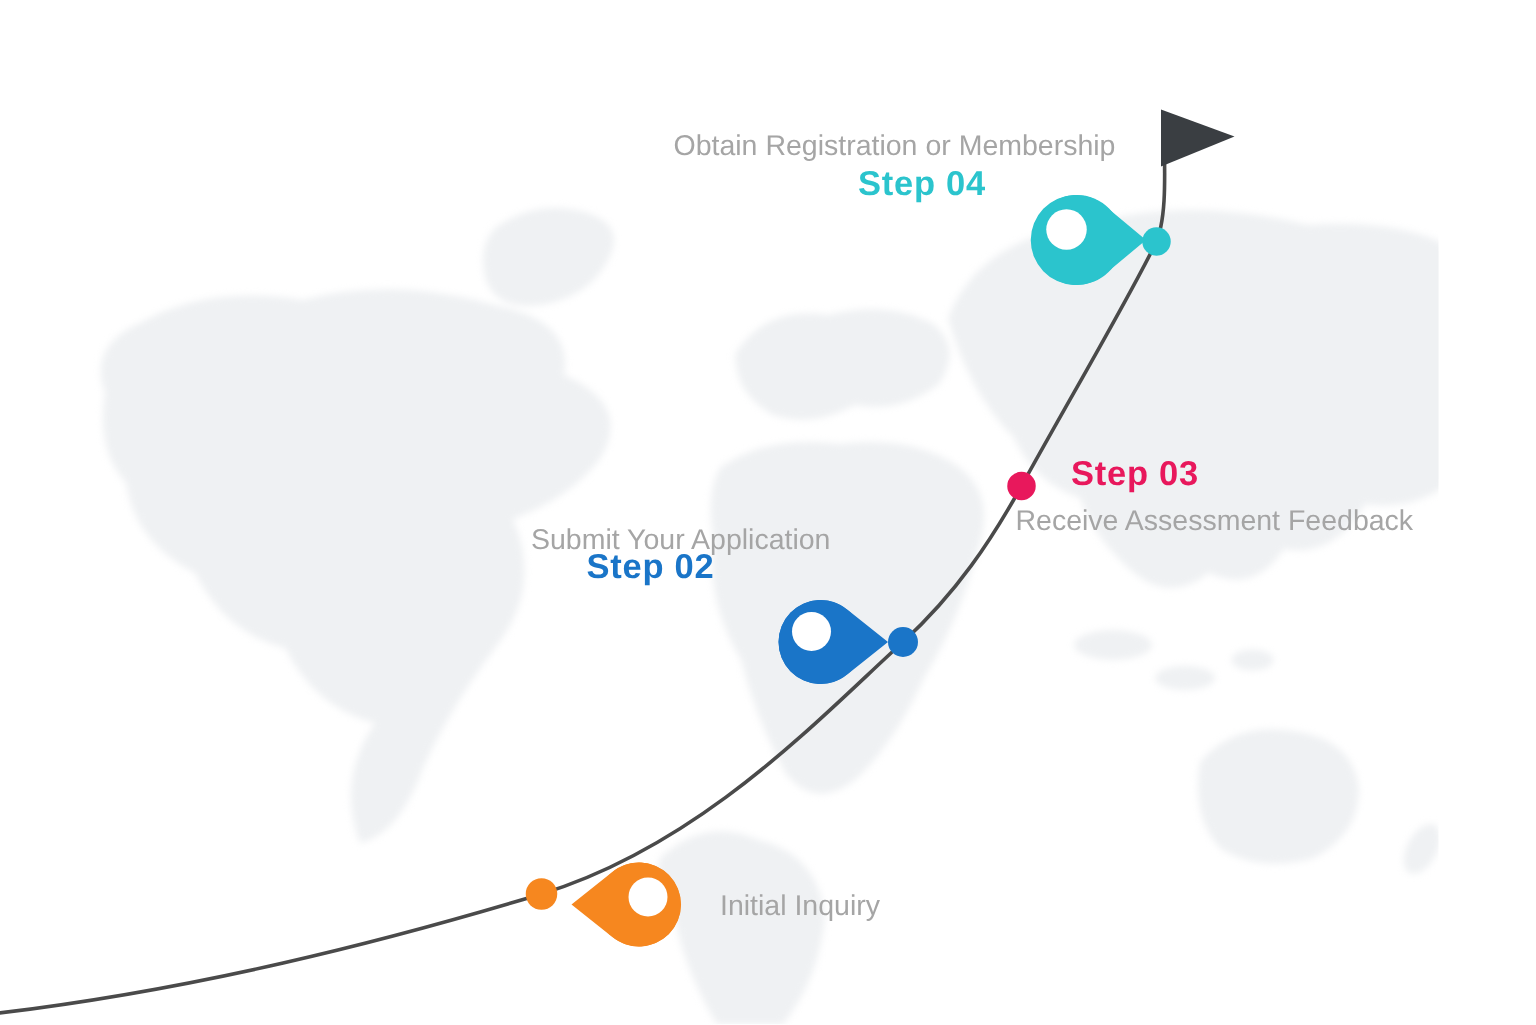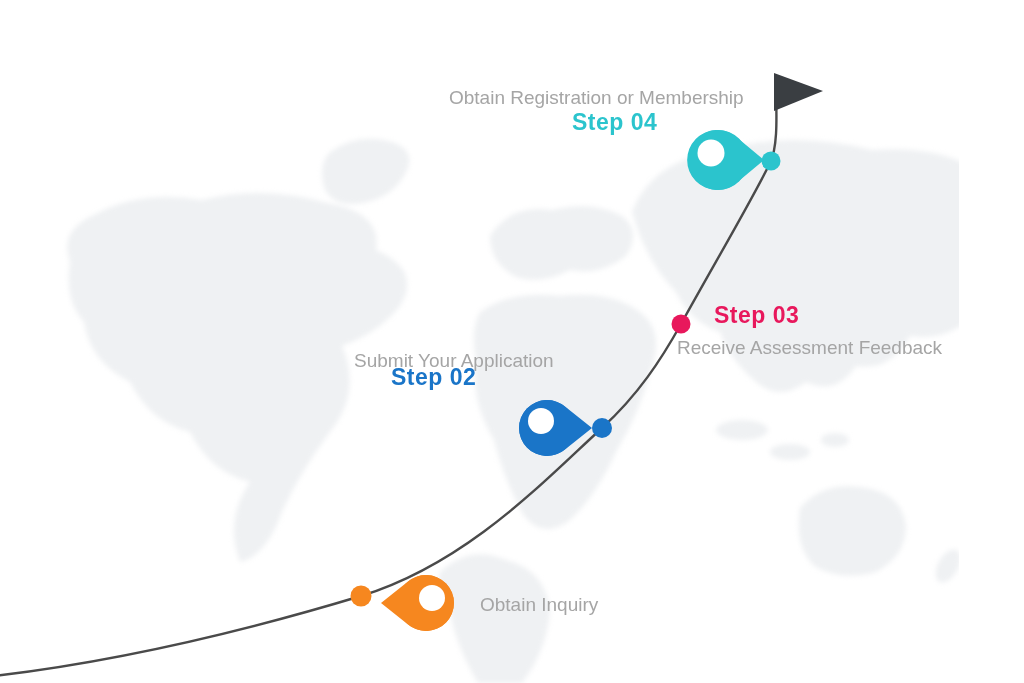--- a/index.html
+++ b/index.html
@@ -88,15 +88,15 @@
 
   <div class="label step-caption" style="left:449px;top:88px;">Obtain Registration or Membership</div>
   <div class="label step-title t-teal" style="left:572px;top:110px;">Step 04</div>
 
   <div class="label step-title t-crimson" style="left:714px;top:303px;">Step 03</div>
   <div class="label step-caption" style="left:677px;top:338px;">Receive Assessment Feedback</div>
 
   <div class="label step-caption" style="left:354px;top:351px;">Submit Your Application</div>
   <div class="label step-title t-blue" style="left:391px;top:365px;">Step 02</div>
 
-  <div class="label step-caption" style="left:480px;top:595px;">Obtain Inquiry</div>
+  <div class="label step-caption" style="left:480px;top:595px;">Initial Inquiry</div>
 
 </div>
 
 </body></html>

